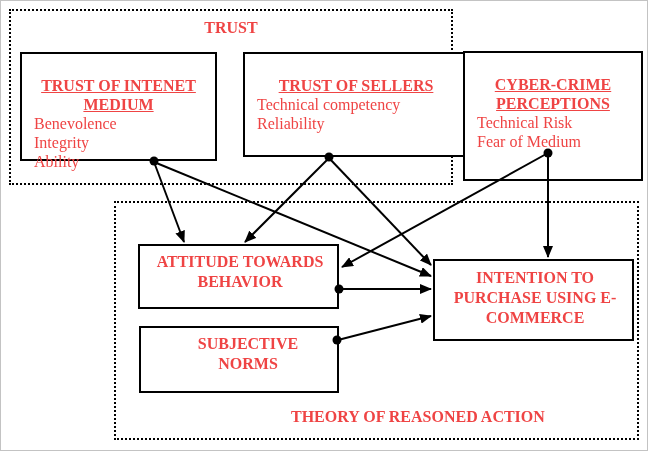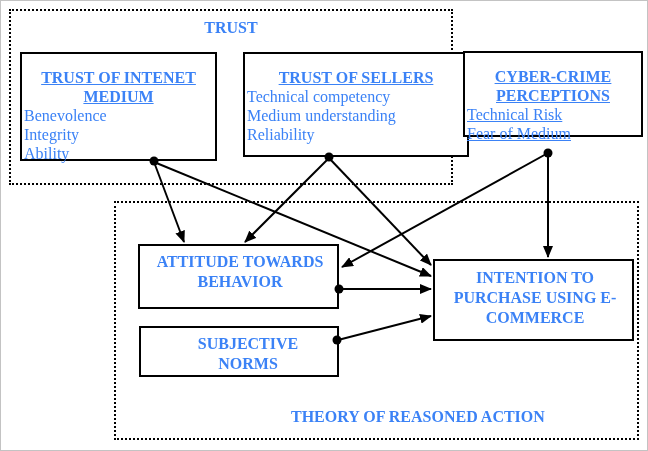--- a/index.html
+++ b/index.html
@@ -1,35 +1,35 @@
 <!DOCTYPE html>
 <html><head>
 <meta charset="utf-8">
 <style>
   html,body { margin:0; padding:0; background:#fff; }
   .canvas {
     position:relative; width:648px; height:451px; background:#ffffff;
     border:1px solid #c3c3c3; box-sizing:border-box;
-    font-family:"Liberation Serif", "DejaVu Serif", serif; color:#3b82f6;
+    font-family:"Liberation Serif", "DejaVu Serif", serif; color:#ef4444;
     overflow:hidden;
   }
   .dotted { position:absolute; border:2px dotted #000; box-sizing:border-box; }
   .container-label {
     position:absolute; font-weight:bold; font-size:16px; white-space:nowrap;
   }
   .trust-label { left:8px; top:18px; width:444px; text-align:center; }
   .tra-label { left:290px; top:407px; }
   .node {
     position:absolute; border:2px solid #000; box-sizing:border-box; background:#fff;
   }
   .node-title {
     font-weight:bold; font-size:16px; line-height:19px;
-    text-decoration:underline; text-align:center; padding-top:14px;
+    text-decoration:underline; text-align:center; padding-top:22px;
   }
-  .node-item { font-size:16px; line-height:19px; padding-left:2px; }
+  .node-item { font-size:16px; line-height:19px; padding-left:12px; }
   .bold-label {
     font-weight:bold; font-size:16px; line-height:20px; text-align:center;
   }
   #node-attitude .bold-label { padding:6px 8px 0 11px; }
   #node-subjective .bold-label { padding:6px 8px 0 11px; }
   #node-intention .bold-label { padding:7px 10px 0 13px; }
   svg.arrow-layer {
     position:absolute; left:0; top:0; width:648px; height:451px;
     pointer-events:none;
   }
@@ -49,35 +49,34 @@
   <div class="node" id="node-tim" style="left:19px; top:51px; width:197px; height:109px;">
     <div class="node-title">TRUST OF INTENET MEDIUM</div>
     <div class="node-item">Benevolence</div>
     <div class="node-item">Integrity</div>
     <div class="node-item">Ability</div>
   </div>
 
   <div class="node" id="node-tos" style="left:242px; top:51px; width:226px; height:105px;">
     <div class="node-title">TRUST OF SELLERS</div>
     <div class="node-item">Technical competency</div>
-    <div class="node-item">Medium understanding</div>
     <div class="node-item">Reliability</div>
   </div>
 
-  <div class="node" id="node-ccp" style="left:462px; top:50px; width:180px; height:86px;text-decoration:underline;">
+  <div class="node" id="node-ccp" style="left:462px; top:50px; width:180px; height:130px;">
     <div class="node-title">CYBER-CRIME PERCEPTIONS</div>
     <div class="node-item">Technical Risk</div>
     <div class="node-item">Fear of Medium</div>
   </div>
 
   <div class="node" id="node-attitude" style="left:137px; top:243px; width:201px; height:65px;">
     <div class="bold-label">ATTITUDE TOWARDS BEHAVIOR</div>
   </div>
 
-  <div class="node" id="node-subjective" style="left:138px; top:325px; width:200px; height:51px;padding-left:15px;">
+  <div class="node" id="node-subjective" style="left:138px; top:325px; width:200px; height:67px;padding-left:15px;">
     <div class="bold-label">SUBJECTIVE NORMS</div>
   </div>
 
   <div class="node" id="node-intention" style="left:432px; top:258px; width:201px; height:82px;font-family:Liberation Serif, serif;">
     <div class="bold-label">INTENTION TO PURCHASE USING E-COMMERCE</div>
   </div>
 
   <svg class="arrow-layer" id="arrow-layer" viewBox="0 0 648 451">
     <defs>
       <marker id="ah" viewBox="0 0 6 5" markerWidth="6" markerHeight="5" refX="5.5" refY="2.5" orient="auto" markerUnits="strokeWidth">

